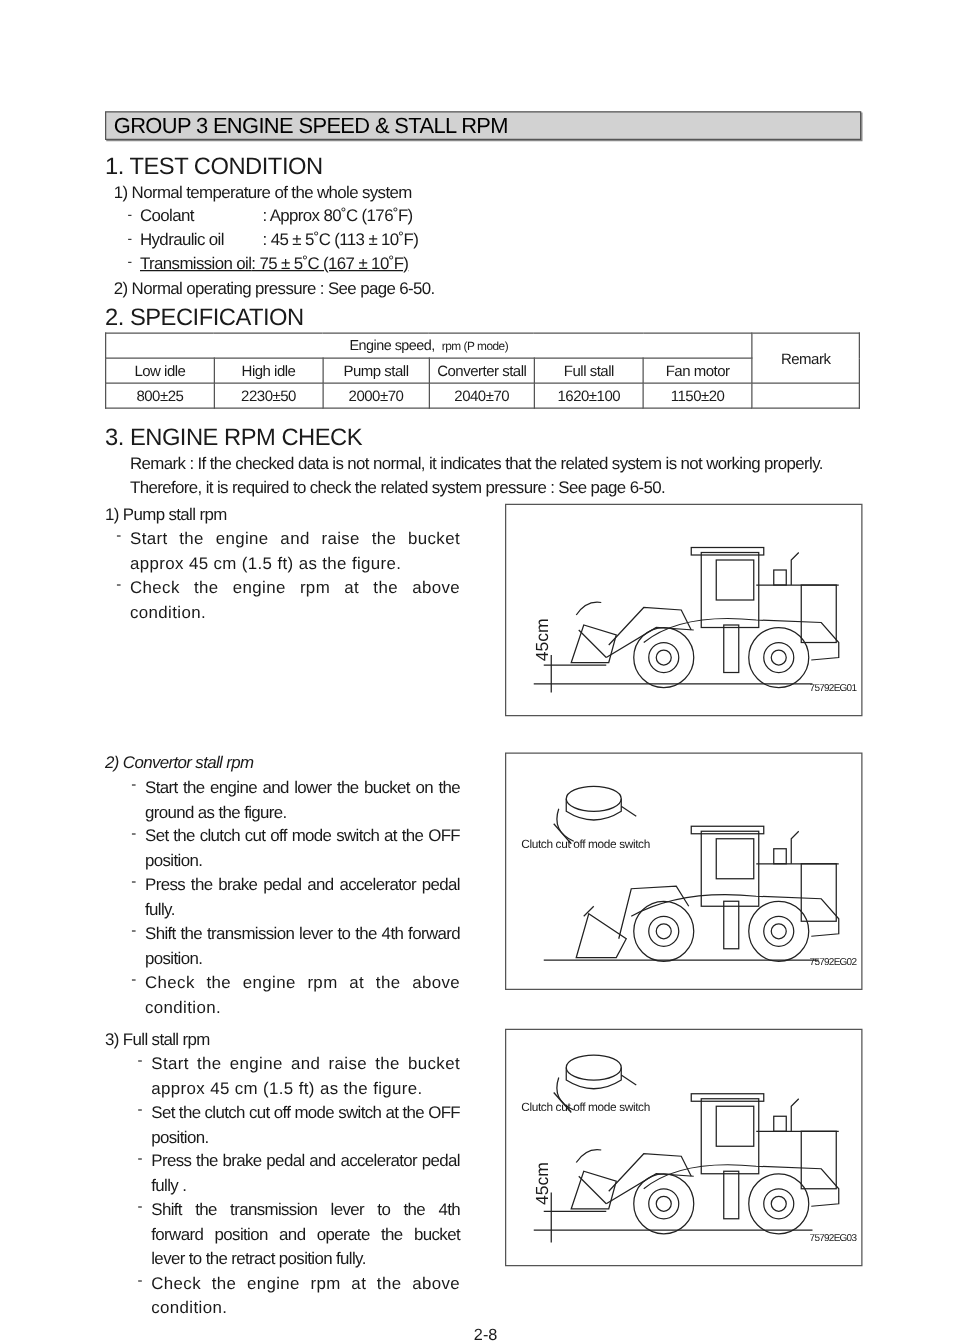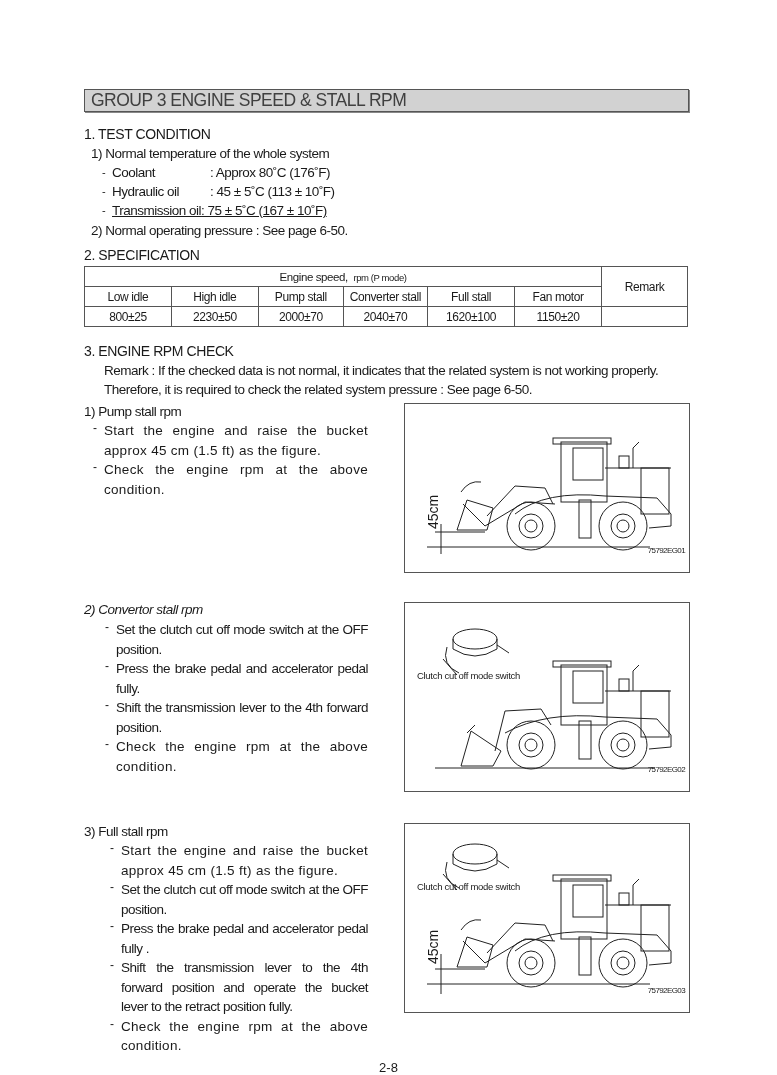--- a/index.html
+++ b/index.html
@@ -2,22 +2,22 @@
 <html><head>
 <meta charset="utf-8">
 <style>
   html, body { margin: 0; padding: 0; background: #ffffff; }
   body { width: 777px; height: 1075px; position: relative; overflow: hidden;
          font-family: "Liberation Sans", sans-serif; color: #1a1a1a; }
   .abs { position: absolute; }
   .group-bar { left: 84px; top: 89px; width: 603px; height: 21px; background: #d2d2d2;
                border: 1px solid #555; box-shadow: 1px 1px 0 #888; }
   .group-bar span { position: absolute; left: 6px; top: 0px; font-size: 17.5px; line-height: 21px;
-                    letter-spacing: -0.5px; color: #404040; }
-  .h1 { font-size: 14px; letter-spacing: -0.4px; line-height: 18px; }
+                    letter-spacing: -0.5px; color: #000000; }
+  .h1 { font-size: 19px; letter-spacing: -0.4px; line-height: 18px; }
   .t { font-size: 13.5px; letter-spacing: -0.5px; line-height: 19.5px; }
   .wide { letter-spacing: 0.3px; }
   .dash { display: inline-block; width: 10px; font-size: 11px; vertical-align: top; }
 
   table.spec { border-collapse: collapse; position: absolute; left: 84px; top: 266px; width: 604px;
                font-size: 12px; letter-spacing: -0.4px; }
   table.spec td { border: 1px solid #555; text-align: center; padding: 0; height: 19px; }
   .spec-head { font-size: 11.5px; }
   .small { font-size: 9.5px; }
 
@@ -121,20 +121,21 @@
       <circle cx="218" cy="122" r="12"></circle>
       <circle cx="218" cy="122" r="6"></circle>
     </g>
   </svg>
   <div class="figdim" style="left:20px; top:125px;">45cm</div>
   <div class="figcode">75792EG01</div>
 </div>
 
 <div class="abs t" style="left:84px; top:600px;font-style:italic;">2) Convertor stall rpm</div>
 <ul class="abs t steps" style="left:102px; top:620px; width:266px; text-align:justify;">
+  <li>Start the engine and lower the bucket on the ground as the figure.</li>
   <li>Set the clutch cut off mode switch at the OFF position.</li>
   <li>Press the brake pedal and accelerator pedal fully.</li>
   <li>Shift the transmission lever to the 4th forward position.</li>
   <li class="wide">Check the engine rpm at the above condition.</li>
 </ul>
 
 <div class="figbox" style="left:404px; top:602px; width:284px; height:188px;">
   <svg width="284" height="188">
     <g fill="none" stroke="#222" stroke-width="1">
 

